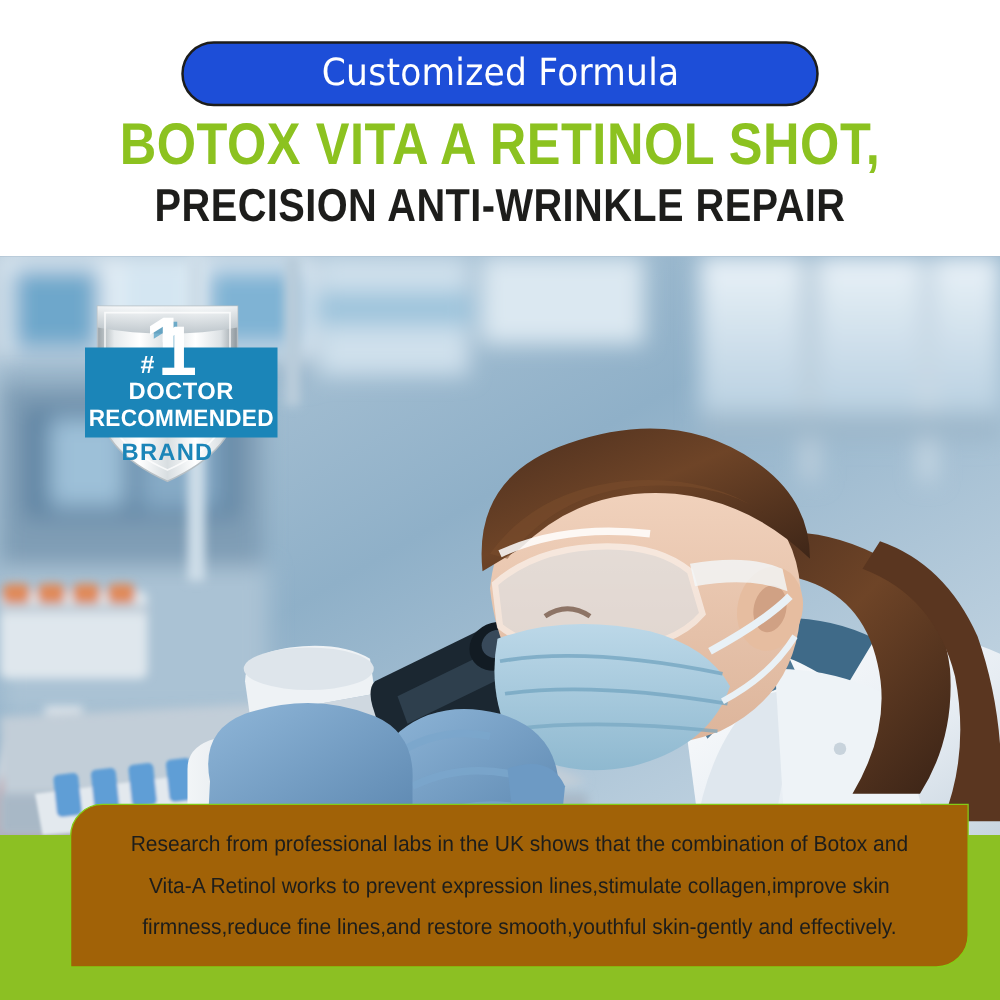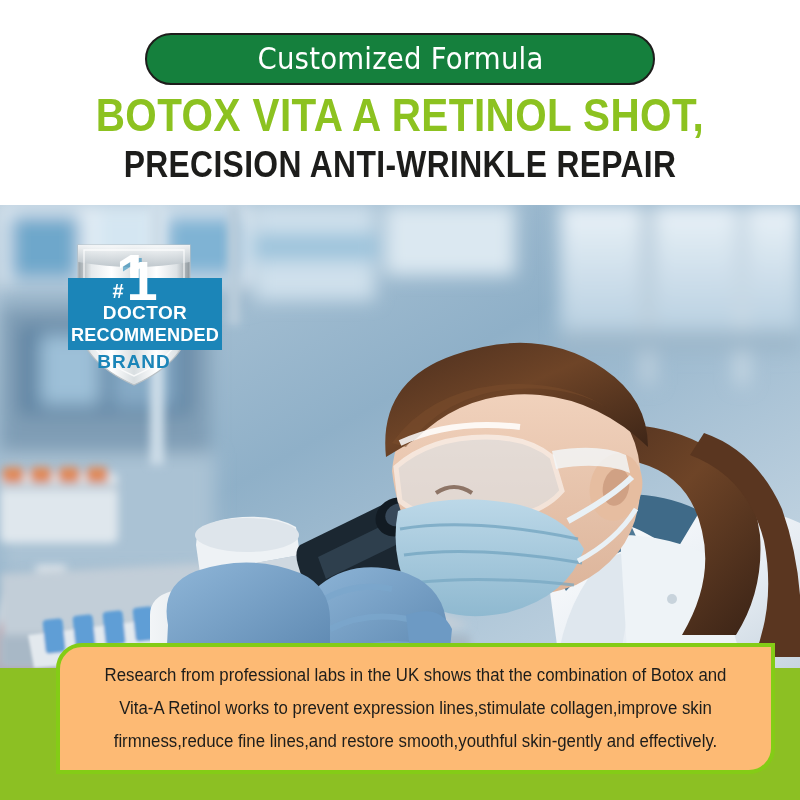--- a/index.html
+++ b/index.html
@@ -35,21 +35,21 @@
     text-align: center;
   }
 
   .pill {
     position: absolute;
     left: 50%;
     transform: translateX(-50%);
     top: 33px;
     width: 510px;
     height: 52px;
-    background: #15803d;
+    background: #1d4ed8;
     border: 2px solid #1d1d1b;
     border-radius: 28px;
     display: flex;
     align-items: center;
     justify-content: center;
     box-sizing: border-box;
   }
   .pill-label {
     color: #ffffff;
     font-size: 30px;
@@ -122,22 +122,22 @@
   }
   .badge svg { display: block; width: 170px; height: 150px; }
 
   
   .copy-panel {
     position: absolute;
     left: 56px;
     top: 643px;
     width: 719px;
     height: 131px;
-    background: #fdba74;
-    border: 4px solid #84cc16;
+    background: #a16207;
+    border: 1px solid #84cc16;
     border-radius: 26px 0 26px 0;
     box-sizing: border-box;
     display: flex;
     align-items: center;
     justify-content: center;
   }
   .copy-text {
     color: #1d1d1b;
     font-size: 17.5px;
     line-height: 33px;

